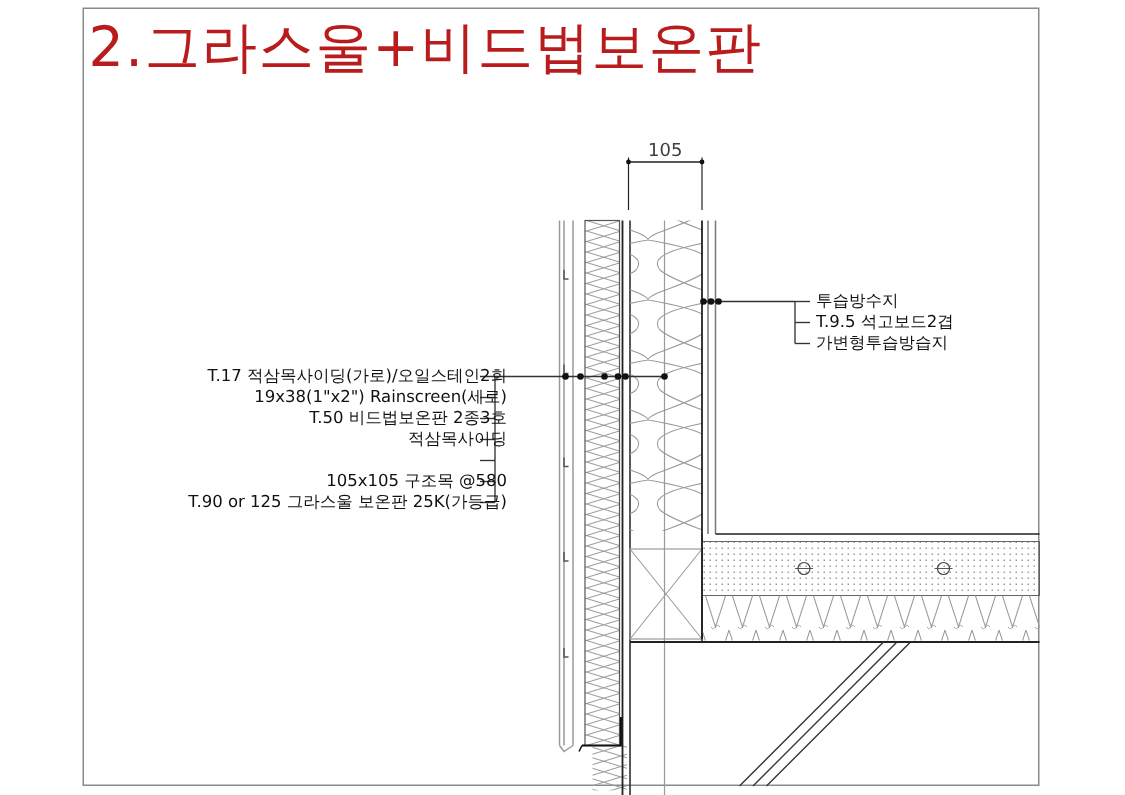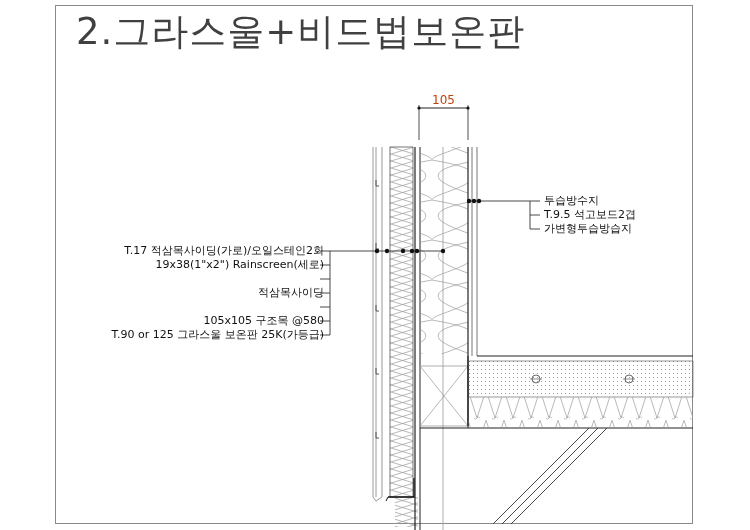--- a/index.html
+++ b/index.html
@@ -1,26 +1,26 @@
 <!DOCTYPE html>
 <html><head>
 <meta charset="utf-8">
 <style>
   html, body { margin: 0; padding: 0; background: #ffffff; }
   body { width: 750px; height: 530px; position: relative; overflow: hidden;
          font-family: "DejaVu Sans", "Liberation Sans", sans-serif; }
   #sheet { position: absolute; left: 0; top: 0; width: 750px; height: 530px; }
   .frame { position: absolute; left: 55px; top: 5px; width: 638px; height: 519px;
            border: 1px solid #8a8a8a; box-sizing: border-box; }
-  .title { position: absolute; left: 76px; top: 8px; font-size: 37px; color: #404040;
+  .title { position: absolute; left: 59px; top: 8px; font-size: 37px; color: #b91c1c;
            letter-spacing: 1px; line-height: 48px; font-weight: normal; }
   .lbl { position: absolute; font-size: 11px; color: #111; line-height: 13px; white-space: nowrap; }
-  .lbl.left { text-align: right; right: 426px; }
+  .lbl.left { text-align: right; right: 412px; }
   .lbl.right { left: 544px; }
-  .dim { position: absolute; left: 432px; top: 93px; font-size: 12px; color: #c2410c; }
+  .dim { position: absolute; left: 432px; top: 93px; font-size: 12px; color: #404040; }
   svg { position: absolute; left: 0; top: 0; }
 </style>
 </head>
 <body>
 
 <div id="sheet">
   <div class="frame"></div>
   <div class="title">2.그라스울+비드법보온판</div>
 
   <svg width="750" height="530" viewBox="0 0 750 530">
@@ -114,20 +114,21 @@
       <circle cx="469" cy="201" r="2.2"></circle>
         <circle cx="474" cy="201" r="2.2"></circle>
         <circle cx="479" cy="201" r="2.2"></circle>
     </g>
   </svg>
 
   <div class="dim">105</div>
 
   <div class="lbl left" style="top:244px">T.17 적삼목사이딩(가로)/오일스테인2회</div>
   <div class="lbl left" style="top:258px">19x38(1"x2") Rainscreen(세로)</div>
+  <div class="lbl left" style="top:272px">T.50 비드법보온판 2종3호</div>
   <div class="lbl left" style="top:286px">적삼목사이딩</div>
   <div class="lbl left" style="top:314px">105x105 구조목 @580</div>
   <div class="lbl left" style="top:328px">T.90 or 125 그라스울 보온판 25K(가등급)</div>
 
   <div class="lbl right" style="top:194px">투습방수지</div>
   <div class="lbl right" style="top:208px">T.9.5 석고보드2겹</div>
   <div class="lbl right" style="top:222px">가변형투습방습지</div>
 </div>
 
 </body></html>

